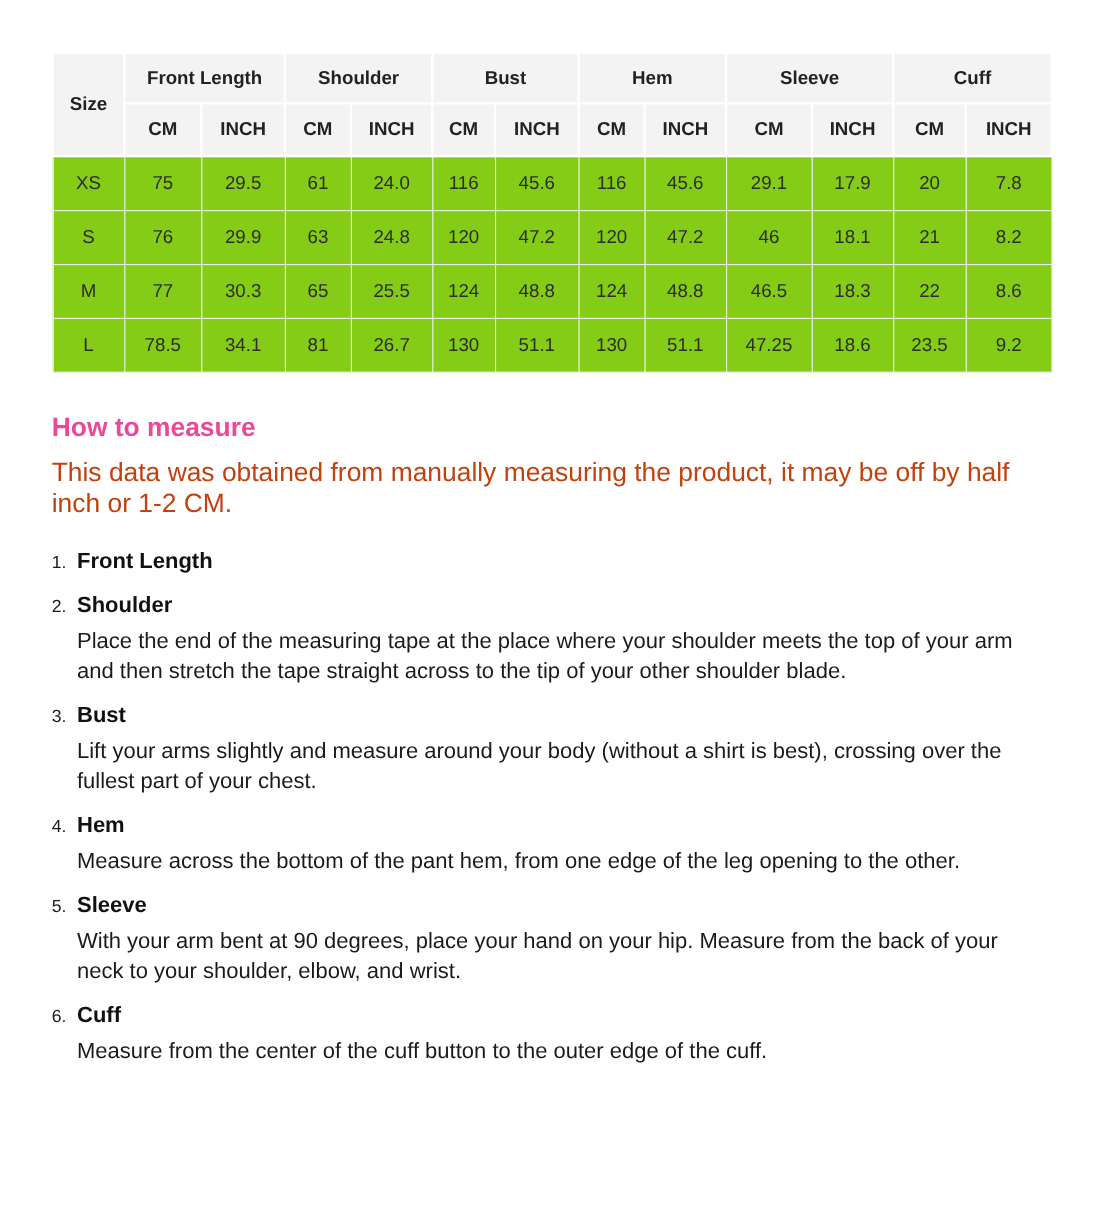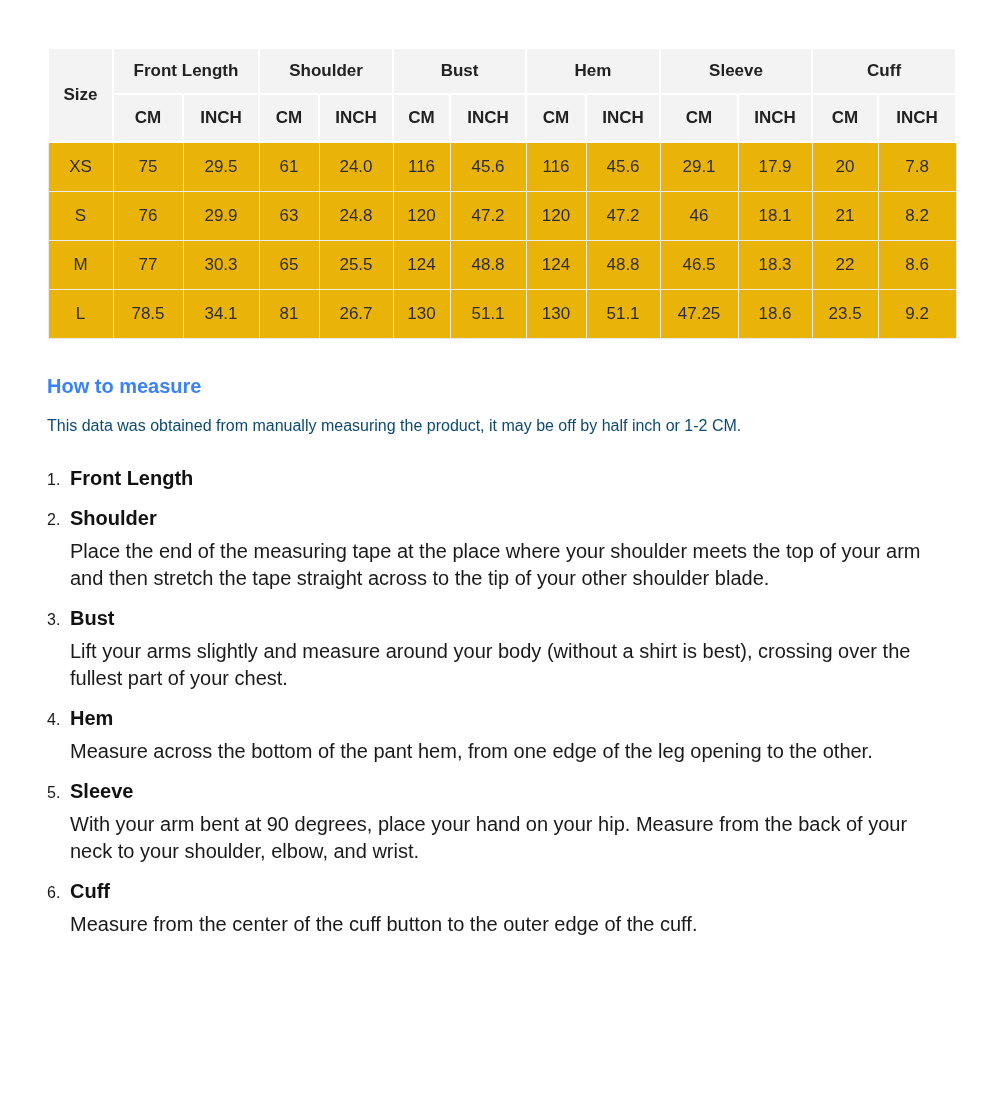--- a/index.html
+++ b/index.html
@@ -25,43 +25,43 @@
     border: 2px solid #ffffff;
     font-size: 17px;
     font-weight: bold;
     color: #222222;
     text-align: center;
     vertical-align: middle;
   }
   table.size-chart thead tr.group-row th { height: 46px; }
   table.size-chart thead tr.unit-row th { height: 48px; }
   table.size-chart tbody td {
-    background: #eab308;
+    background: #84cc16;
     border: 1px solid #ebebeb;
     font-size: 17px;
     font-weight: normal;
     color: #2d2d2d;
     text-align: center;
     vertical-align: middle;
     height: 49px;
   }
 
   
   .htm-title {
     margin: 36px 0 14px 0;
-    font-size: 20px;
+    font-size: 24px;
     font-weight: bold;
-    color: #3b82f6;
+    color: #ec4899;
     line-height: 1.15;
   }
   .htm-intro {
     margin: 0 0 24px 0;
-    font-size: 16px;
+    font-size: 24px;
     line-height: 28px;
-    color: #0c4a6e;
+    color: #c2410c;
     max-width: 896px;
   }
   .steps { margin: 0; padding: 0; list-style: none; }
   .step { margin-bottom: 12px; }
   .step-head { display: flex; align-items: baseline; }
   .step-number {
     width: 23px;
     flex: 0 0 23px;
     font-size: 16px;
     color: #1a1a1a;

